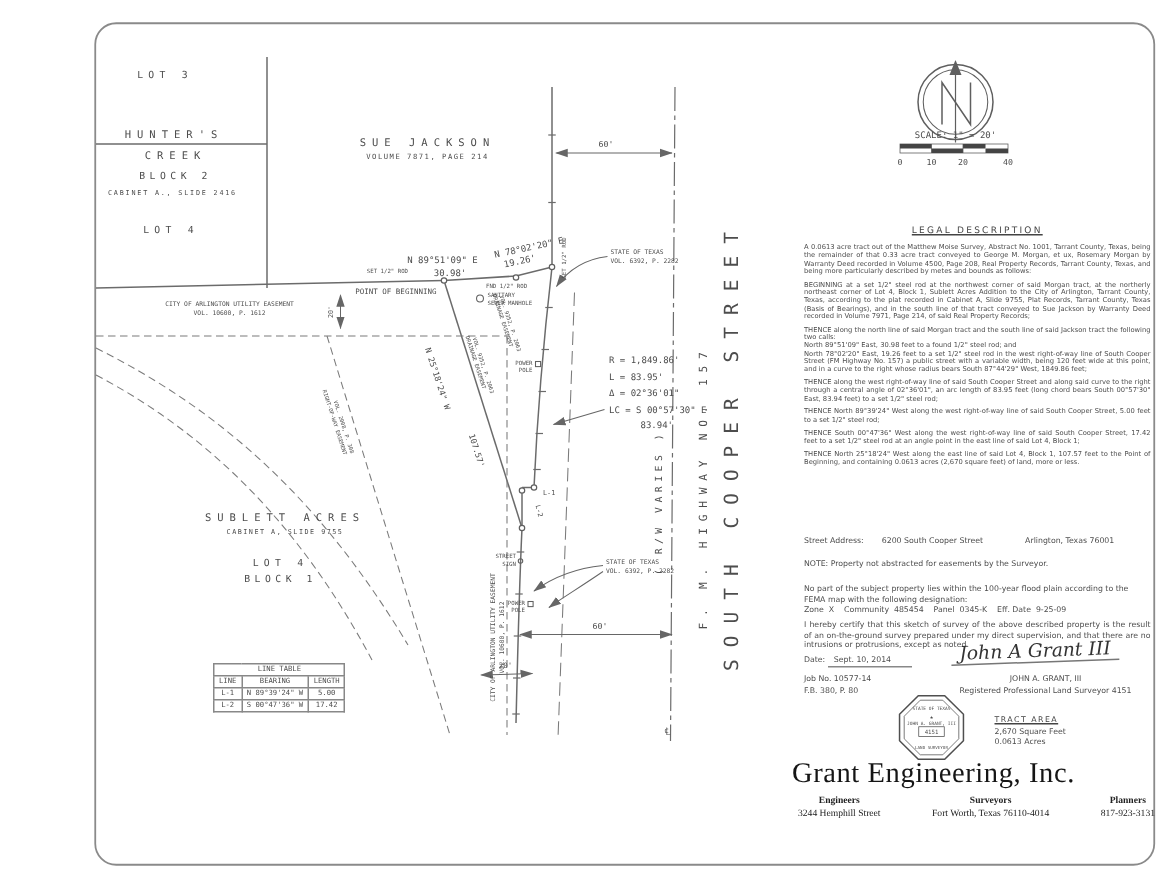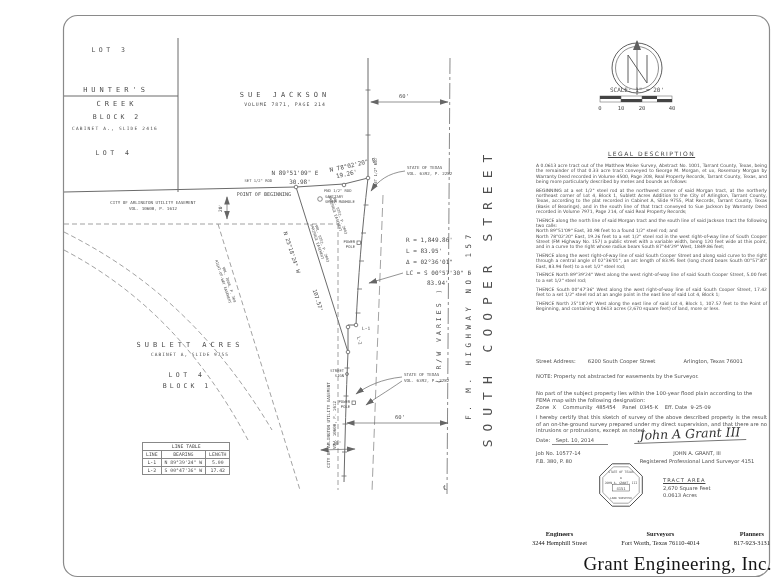--- a/index.html
+++ b/index.html
@@ -23,22 +23,22 @@
   .daterow{left:536px;top:437px;font-size:5.2px;}
   .daterow .uline{display:inline-block;border-bottom:.6px solid #888;padding:0 14px 1px 4px;}
   .signature{left:634px;top:426px;width:112px;font-family:"DejaVu Serif",serif;
     font-style:italic;font-size:12.5px;color:#333;border-bottom:.7px solid #777;
     transform:rotate(-2deg);text-align:center;}
   .jobrow{left:536px;top:450px;font-size:5.2px;}
   .fbrow{left:536px;top:458px;font-size:5.2px;}
   .surv-name{left:626px;top:450px;width:142px;text-align:center;font-size:5.2px;line-height:1.45;}
   .tract{left:663px;top:477px;font-size:5.2px;line-height:1.45;}
   .tract .t-title{text-decoration:underline;letter-spacing:1px;color:#444;}
-  .company{left:528px;top:505px;width:244px;text-align:right;
-    font-family:"Liberation Serif",serif;font-size:19px;color:#151515;letter-spacing:.4px;margin-top:48px;}
+  .company{left:528px;top:505px;width:244px;text-align:left;
+    font-family:"Liberation Serif",serif;font-size:19px;color:#151515;letter-spacing:.4px;}
   .cols{left:532px;top:530px;width:238px;display:flex;justify-content:space-between;
     font-family:"Liberation Serif",serif;font-size:6.4px;color:#222;text-align:center;line-height:1.35;}
   .cols .role{font-weight:bold;}
   
   table.ltable{position:absolute;left:142px;top:442px;border-collapse:collapse;
     font-family:"DejaVu Sans Mono",monospace;font-size:4.8px;color:#4d4d4d;}
   table.ltable td,table.ltable th{border:.6px solid #888;font-weight:normal;
     padding:1px 3px;text-align:center;white-space:nowrap;}
 </style>
 </head>

